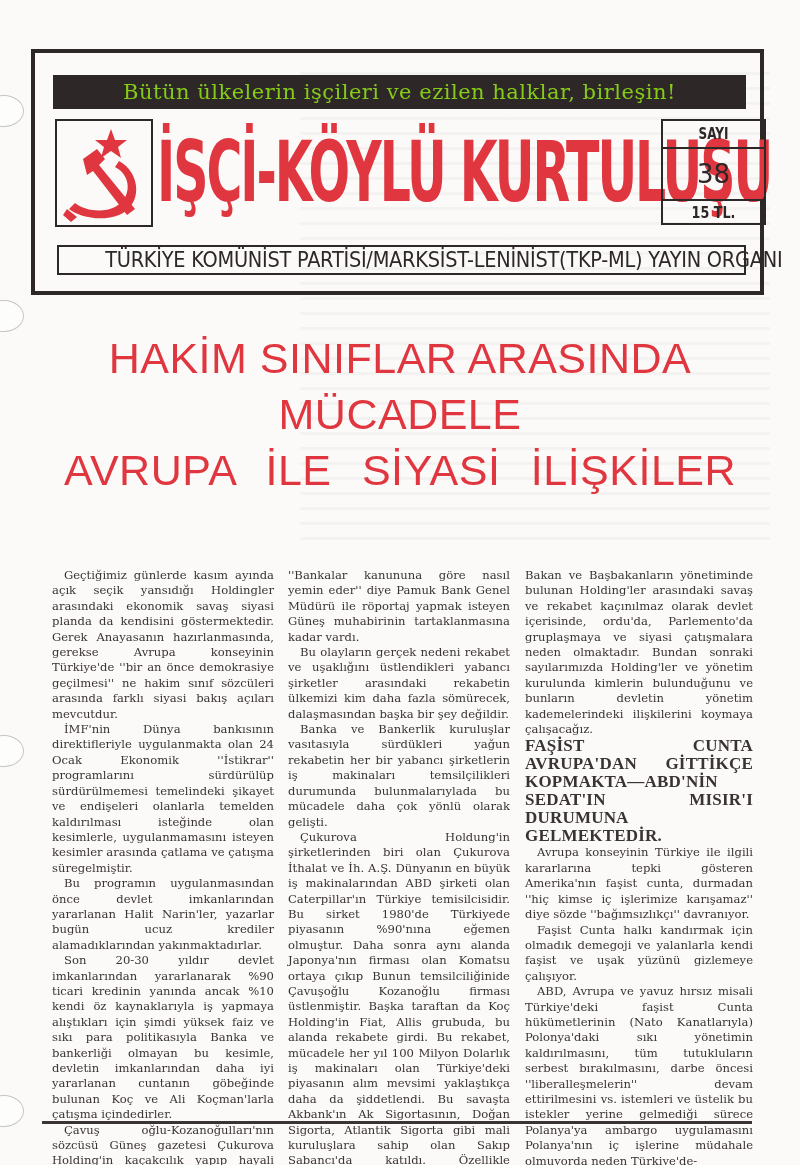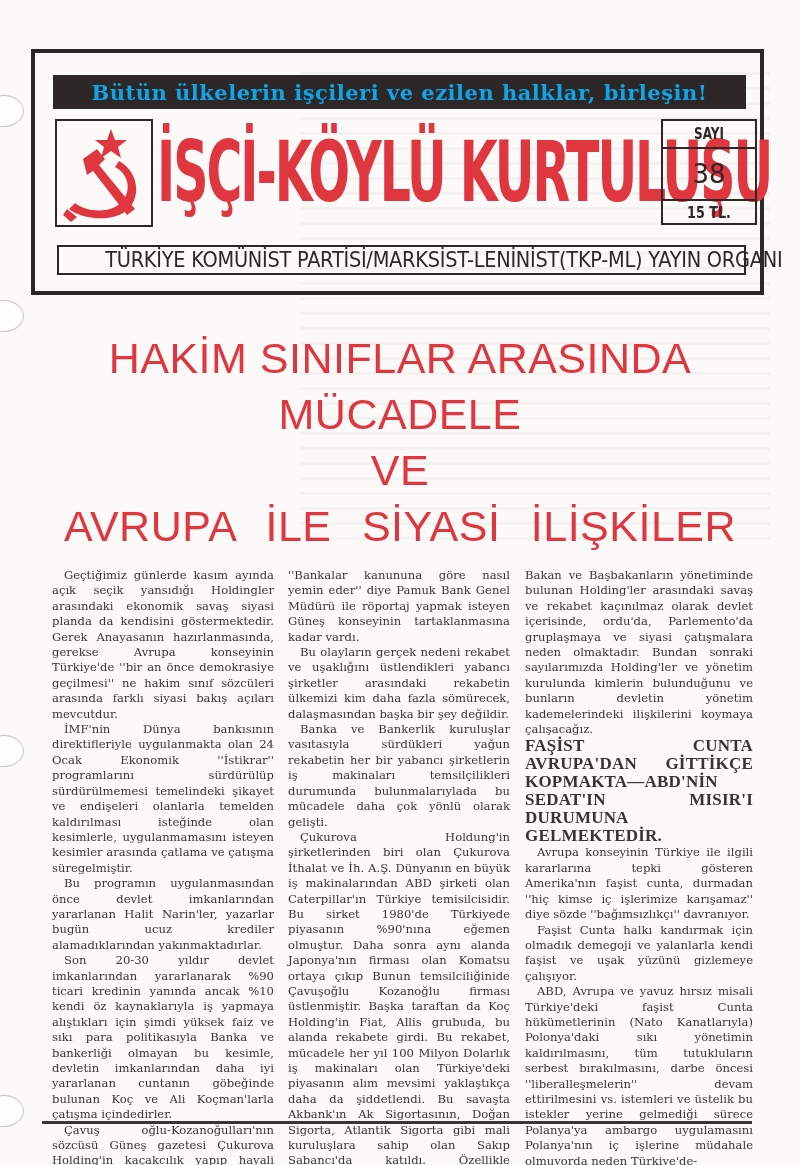--- a/index.html
+++ b/index.html
@@ -22,37 +22,37 @@
   .hole { position: absolute; left: -16px; width: 38px; height: 30px; border-radius: 50%;
     border: 1.5px solid #c8c6c2; background: #fdfdfc; }
 
   
   .masthead {
     position: absolute; left: 31px; top: 49px; width: 733px; height: 246px;
     border: 4px solid #2d2727; box-sizing: border-box;
   }
   .slogan {
     position: absolute; left: 18px; top: 22px; width: 693px; height: 34px;
-    background: #2e2727; color: #0ea5e9;
-    font-family: "DejaVu Serif", serif; font-weight: bold; font-size: 21px;
+    background: #2e2727; color: #84cc16;
+    font-family: "DejaVu Serif", serif; font-weight: normal; font-size: 21px;
     display: flex; align-items: center; justify-content: center; letter-spacing: 0.5px;
   }
   .logo-box {
     position: absolute; left: 20px; top: 66px; width: 98px; height: 108px;
     border: 2px solid #2d2727; box-sizing: border-box;
   }
   .logo-box svg { position: absolute; left: 4px; top: 4px; }
   .title {
     position: absolute; left: 122px; top: 60px; width: 520px; height: 118px;
     color: #e0363f; font-family: "DejaVu Sans", sans-serif; font-weight: bold;
     font-size: 72px; line-height: 118px; letter-spacing: -3px;
     transform: scaleX(0.68) scaleY(1.15); transform-origin: left center; white-space: nowrap;
   }
   .issue-box {
-    position: absolute; left: 626px; top: 66px; width: 96px; height: 106px;
+    position: absolute; left: 626px; top: 66px; width: 105px; height: 106px;
     border: 2px solid #2d2727; box-sizing: border-box;
     font-family: "DejaVu Sans", sans-serif; color: #2d2727;
   }
   .issue-box .cell { border-bottom: 2px solid #2d2727; text-align: center; }
   .issue-box .cell:last-child { border-bottom: none; border-radius: 9px; }
   .issue-label { height: 26px; line-height: 26px; font-weight: bold; font-size: 15px; transform: scaleX(0.8); }
   .issue-num { height: 50px; line-height: 50px; font-size: 26px; }
   .issue-price { height: 24px; line-height: 24px; font-weight: bold; font-size: 15px; transform: scaleX(0.85); }
   .organ {
     position: absolute; left: 22px; top: 192px; width: 689px; height: 30px;
@@ -134,34 +134,33 @@
           <div class="issue-price">15 TL.</div>
         </div>
     </div>
 
     <div class="organ"><span>TÜRKİYE KOMÜNİST PARTİSİ/MARKSİST-LENİNİST(TKP-ML) YAYIN ORGANI</span></div>
   </div>
 
   <div class="headline">
     <div>HAKİM SINIFLAR ARASINDA</div>
     <div>MÜCADELE</div>
-    <div>VE</div>
     <div class="l4">AVRUPA İLE SİYASİ İLİŞKİLER</div>
   </div>
 
   <div class="col c1">
     <p>Geçtiğimiz günlerde kasım ayında açık seçik yansıdığı Holdingler arasındaki ekonomik savaş siyasi planda da kendisini göstermektedir. Gerek Anayasanın hazırlanmasında, gerekse Avrupa konseyinin Türkiye'de ''bir an önce demokrasiye geçilmesi'' ne hakim sınıf sözcüleri arasında farklı siyasi bakış açıları mevcutdur.</p>
     <p>İMF'nin Dünya bankısının direktifleriyle uygulanmakta olan 24 Ocak Ekonomik ''İstikrar'' programlarını sürdürülüp sürdürülmemesi temelindeki şikayet ve endişeleri olanlarla temelden kaldırılması isteğinde olan kesimlerle, uygulanmamasını isteyen kesimler arasında çatlama ve çatışma süregelmiştir.</p>
     <p>Bu programın uygulanmasından önce devlet imkanlarından yararlanan Halit Narin'ler, yazarlar bugün ucuz krediler alamadıklarından yakınmaktadırlar.</p>
     <p>Son 20-30 yıldır devlet imkanlarından yararlanarak %90 ticari kredinin yanında ancak %10 kendi öz kaynaklarıyla iş yapmaya alıştıkları için şimdi yüksek faiz ve sıkı para politikasıyla Banka ve bankerliği olmayan bu kesimle, devletin imkanlarından daha iyi yararlanan cuntanın göbeğinde bulunan Koç ve Ali Koçman'larla çatışma içindedirler.</p>
     <p>Çavuş oğlu-Kozanoğulları'nın sözcüsü Güneş gazetesi Çukurova Holding'in kaçakcılık yapıp hayali şirketler kurduğunu ileri sürdü. Bu yayına tepki gösteren Hürriyet gazeteside yayın yaptı. Bu çatışma Çukurova Holding'e ait Pamuk Bank yönetim kurulu seçiminde tekrar başkanlığa getirilen 6-7 aydır yurt dışında bulunan Mehmet Emin Karaahmet</p>
   </div>
 
   <div class="col c2">
-    <p class="noind">''Bankalar kanununa göre nasıl yemin eder'' diye Pamuk Bank Genel Müdürü ile röportaj yapmak isteyen Güneş konseyinin tartaklanmasına kadar vardı.</p>
+    <p class="noind">''Bankalar kanununa göre nasıl yemin eder'' diye Pamuk Bank Genel Müdürü ile röportaj yapmak isteyen Güneş muhabirinin tartaklanmasına kadar vardı.</p>
     <p>Bu olayların gerçek nedeni rekabet ve uşaklığını üstlendikleri yabancı şirketler arasındaki rekabetin ülkemizi kim daha fazla sömürecek, dalaşmasından başka bir şey değildir.</p>
     <p>Banka ve Bankerlik kuruluşlar vasıtasıyla sürdükleri yağun rekabetin her bir yabancı şirketlerin iş makinaları temsilçilikleri durumunda bulunmalarıylada bu mücadele daha çok yönlü olarak gelişti.</p>
     <p>Çukurova Holdung'in şirketlerinden biri olan Çukurova İthalat ve İh. A.Ş. Dünyanın en büyük iş makinalarından ABD şirketi olan Caterpillar'ın Türkiye temisilcisidir. Bu sirket 1980'de Türkiyede piyasanın %90'nına eğemen olmuştur. Daha sonra aynı alanda Japonya'nın firması olan Komatsu ortaya çıkıp Bunun temsilciliğinide Çavuşoğlu Kozanoğlu firması üstlenmiştir. Başka taraftan da Koç Holding'in Fiat, Allis grubuda, bu alanda rekabete girdi. Bu rekabet, mücadele her yıl 100 Milyon Dolarlık iş makinaları olan Türkiye'deki piyasanın alım mevsimi yaklaştıkça daha da şiddetlendi. Bu savaşta Akbank'ın Ak Sigortasının, Doğan Sigorta, Atlantik Sigorta gibi mali kuruluşlara sahip olan Sakıp Sabancı'da katıldı. Özellikle Akbank'ın gelişmesi durumunda gerilemeye yüz tutan Çukurova Holding'in Yapı Kredi Bankası arasında şiddetli bir mücadele sürmektedir.</p>
 
   </div>
 
   <div class="col c3">
     <p class="noind">Bakan ve Başbakanların yönetiminde bulunan Holding'ler arasındaki savaş ve rekabet kaçınılmaz olarak devlet içerisinde, ordu'da, Parlemento'da gruplaşmaya ve siyasi çatışmalara neden olmaktadır. Bundan sonraki sayılarımızda Holding'ler ve yönetim kurulunda kimlerin bulunduğunu ve bunların devletin yönetim kademelerindeki ilişkilerini koymaya çalışacağız.</p>
     <p class="subhead">FAŞİST CUNTA AVRUPA'DAN GİTTİKÇE KOPMAKTA—ABD'NİN SEDAT'IN MISIR'I DURUMUNA GELMEKTEDİR.</p>
     <p>Avrupa konseyinin Türkiye ile ilgili kararlarına tepki gösteren Amerika'nın faşist cunta, durmadan ''hiç kimse iç işlerimize karışamaz'' diye sözde ''bağımsızlıkçı'' davranıyor.</p>

